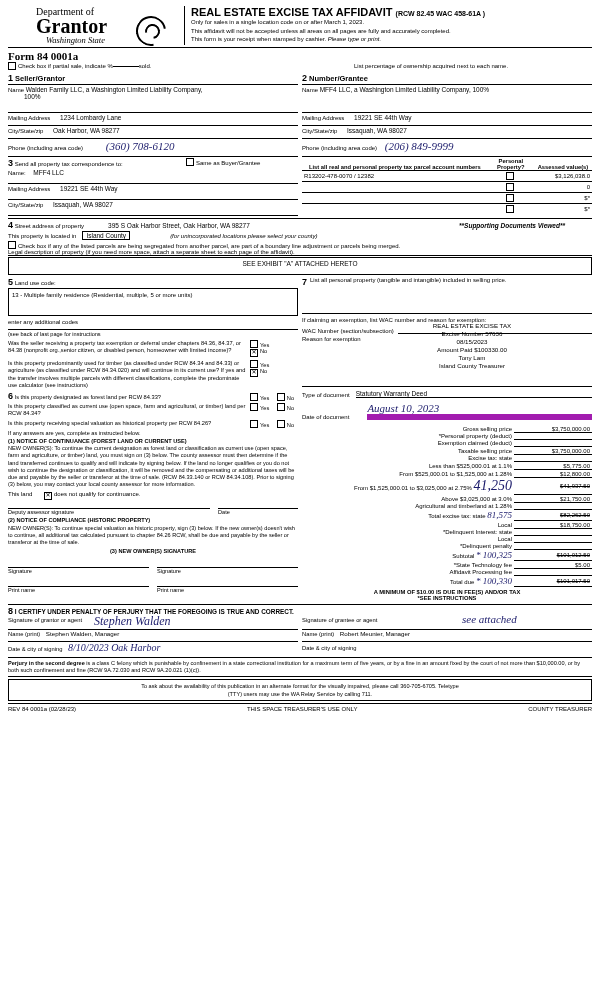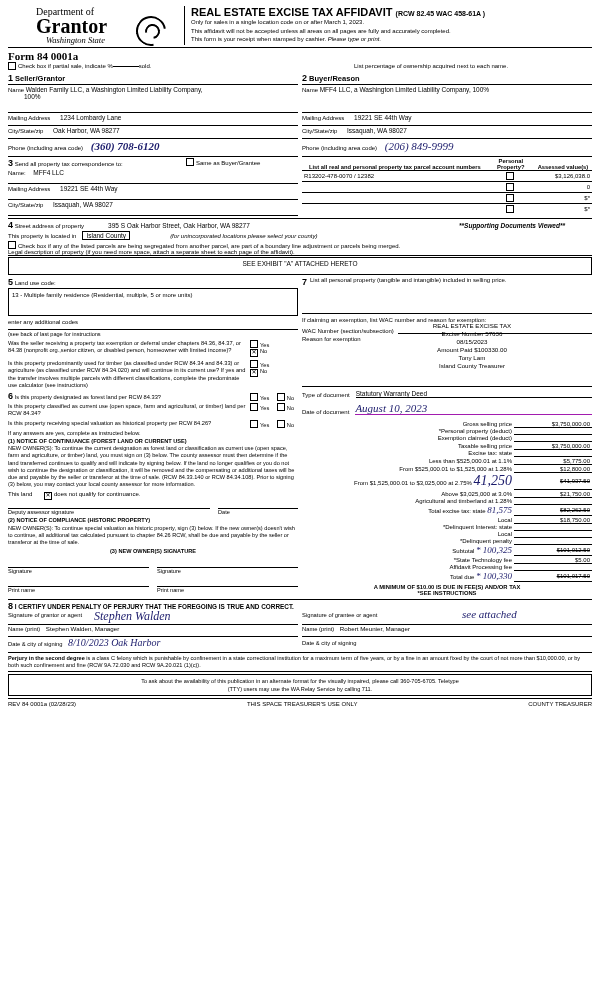--- a/index.html
+++ b/index.html
@@ -109,25 +109,25 @@
   <div class="cols">
     <div class="col">
       <div class="secttl"><span class="num">1</span> <span>Seller/Grantor</span></div>
       <div class="fld" style="height:26px;">
         <span class="lbl">Name</span>
         <span class="val">Walden Family LLC, a Washington Limited Liability Company,</span>
         <div style="margin-left:16px;" class="val">100%</div>
       </div>
       <div class="fld"><span class="lbl">Mailing Address</span> <span class="val" style="margin-left:8px;">1234 Lombardy Lane</span></div>
       <div class="fld"><span class="lbl">City/State/zip</span> <span class="val" style="margin-left:8px;">Oak Harbor, WA 98277</span></div>
-      <div class="fld" style="height:16px;"><span class="lbl">Phone (including area code)</span> <span class="hand" style="margin-left:6px;font-weight:bold;">(360) 708-6120</span></div>
+      <div class="fld" style="height:16px;"><span class="lbl">Phone (including area code)</span> <span class="hand" style="margin-left:21px;">(360) 708-6120</span></div>
     </div>
 
     <div class="col right">
-      <div class="secttl"><span class="num">2</span> <span>Buyer/Reason</span></div>
+      <div class="secttl"><span class="num">2</span> <span>Number/Grantee</span></div>
       <div class="fld" style="height:26px;">
         <span class="lbl">Name</span>
         <span class="val">MFF4 LLC, a Washington Limited Liability Company, 100%</span>
       </div>
       <div class="fld"><span class="lbl">Mailing Address</span> <span class="val" style="margin-left:8px;">19221 SE 44th Way</span></div>
       <div class="fld"><span class="lbl">City/State/zip</span> <span class="val" style="margin-left:8px;">Issaquah, WA 98027</span></div>
       <div class="fld" style="height:16px;"><span class="lbl">Phone (including area code)</span> <span class="hand" style="margin-left:6px;">(206) 849-9999</span></div>
     </div>
   </div>
 
@@ -290,21 +290,21 @@
           <div>Island County Treasurer</div>
         </div>
       </div>
 
       <div style="font-size:6px;margin-top:3px;display:flex;align-items:flex-end;">
         <span>Type of document</span>
         <span style="flex:1;border-bottom:1px solid #000;margin-left:6px;font-size:6.5px;">Statutory Warranty Deed</span>
       </div>
       <div style="font-size:6px;margin-top:4px;display:flex;align-items:flex-end;">
         <span>Date of document</span>
-        <span class="hand" style="flex:1;border-bottom:1px solid #a21caf;margin-left:6px;">August 10, 2023</span>
+        <span class="hand" style="flex:1;border-bottom:6px solid #a21caf;margin-left:18px;">August 10, 2023</span>
       </div>
 
       <table class="money-tbl" style="margin-top:5px;">
         <tbody>
               <tr>
                 <td class="lab">Gross selling price</td>
                 <td class="amt">$3,750,000.00</td>
               </tr>
         <tr>
                 <td class="lab">*Personal property (deduct)</td>

